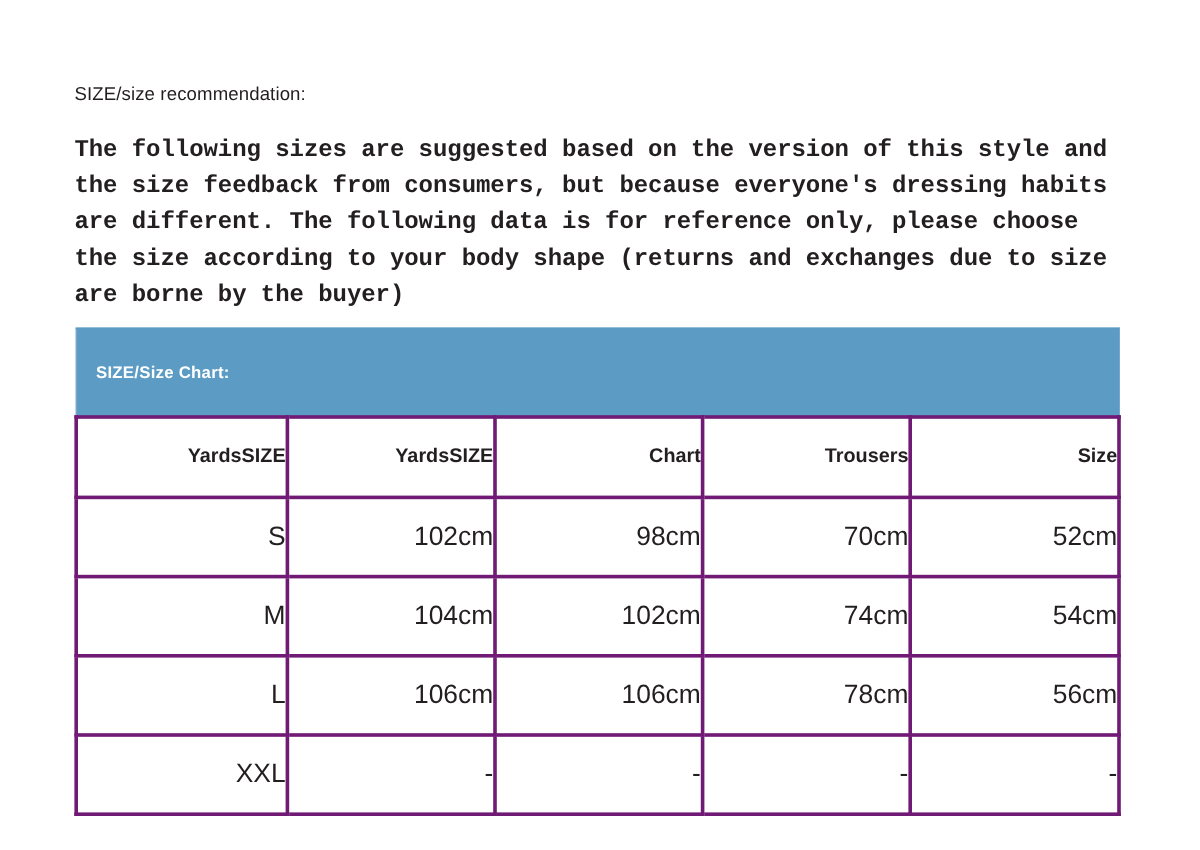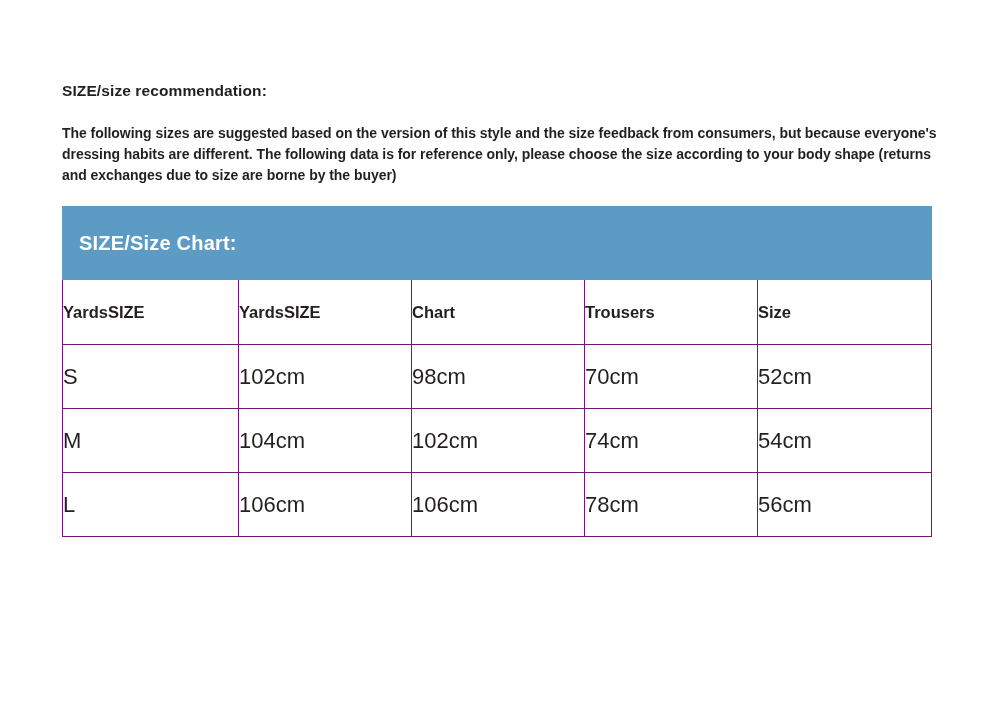--- a/index.html
+++ b/index.html
@@ -16,51 +16,52 @@
   }
   .page {
     position: relative;
     width: 1000px;
     height: 708px;
     box-sizing: border-box;
     padding: 70px 62px 0 62px;
   }
   .heading {
     font-size: 15.5px;
-    font-weight: bold;
+    font-weight: normal;
     letter-spacing: 0.1px;
-    margin: 12px 0 22px 0;
+    margin: 0 0 22px 0;
     line-height: 1.2;
   }
   .intro {
-    font-size: 14px;
+    font-size: 20px;
     font-weight: bold;
     line-height: 1.52;
-    margin: 0 0 20px 0;
+    margin: 0 0 10px 0;
     max-width: 880px;
     letter-spacing: -0.05px;
+    font-family: Liberation Mono, monospace;
   }
   table.size-chart {
     border-collapse: collapse;
     width: 869px;
     table-layout: fixed;
   }
   table.size-chart td, table.size-chart th {
-    border: 1px solid #701a75;
+    border: 3px solid #701a75;
     padding: 0;
-    text-align: left;
+    text-align: right;
     vertical-align: middle;
   }
   .chart-title-cell {
     background: #5b9bc4;
     color: #ffffff;
     height: 72px;
     text-align: left !important;
     padding-left: 16px !important;
-    font-size: 20px;
+    font-size: 14px;
     font-weight: bold;
     border: 1px solid #5b9bc4 !important;
     letter-spacing: 0.2px;
   }
   .col-head {
     height: 64px;
     font-size: 16.5px;
     font-weight: bold;
     color: #231f20;
     background: #ffffff;
@@ -120,16 +121,23 @@
         <td class="data-cell">74cm</td>
         <td class="data-cell">54cm</td>
       </tr>
       <tr>
         <td class="data-cell">L</td>
         <td class="data-cell">106cm</td>
         <td class="data-cell">106cm</td>
         <td class="data-cell">78cm</td>
         <td class="data-cell">56cm</td>
       </tr>
+      <tr>
+        <td class="data-cell">XXL</td>
+        <td class="data-cell">-</td>
+        <td class="data-cell">-</td>
+        <td class="data-cell">-</td>
+        <td class="data-cell">-</td>
+      </tr>
     </tbody>
   </table>
 
 </div>
 
 </body></html>

